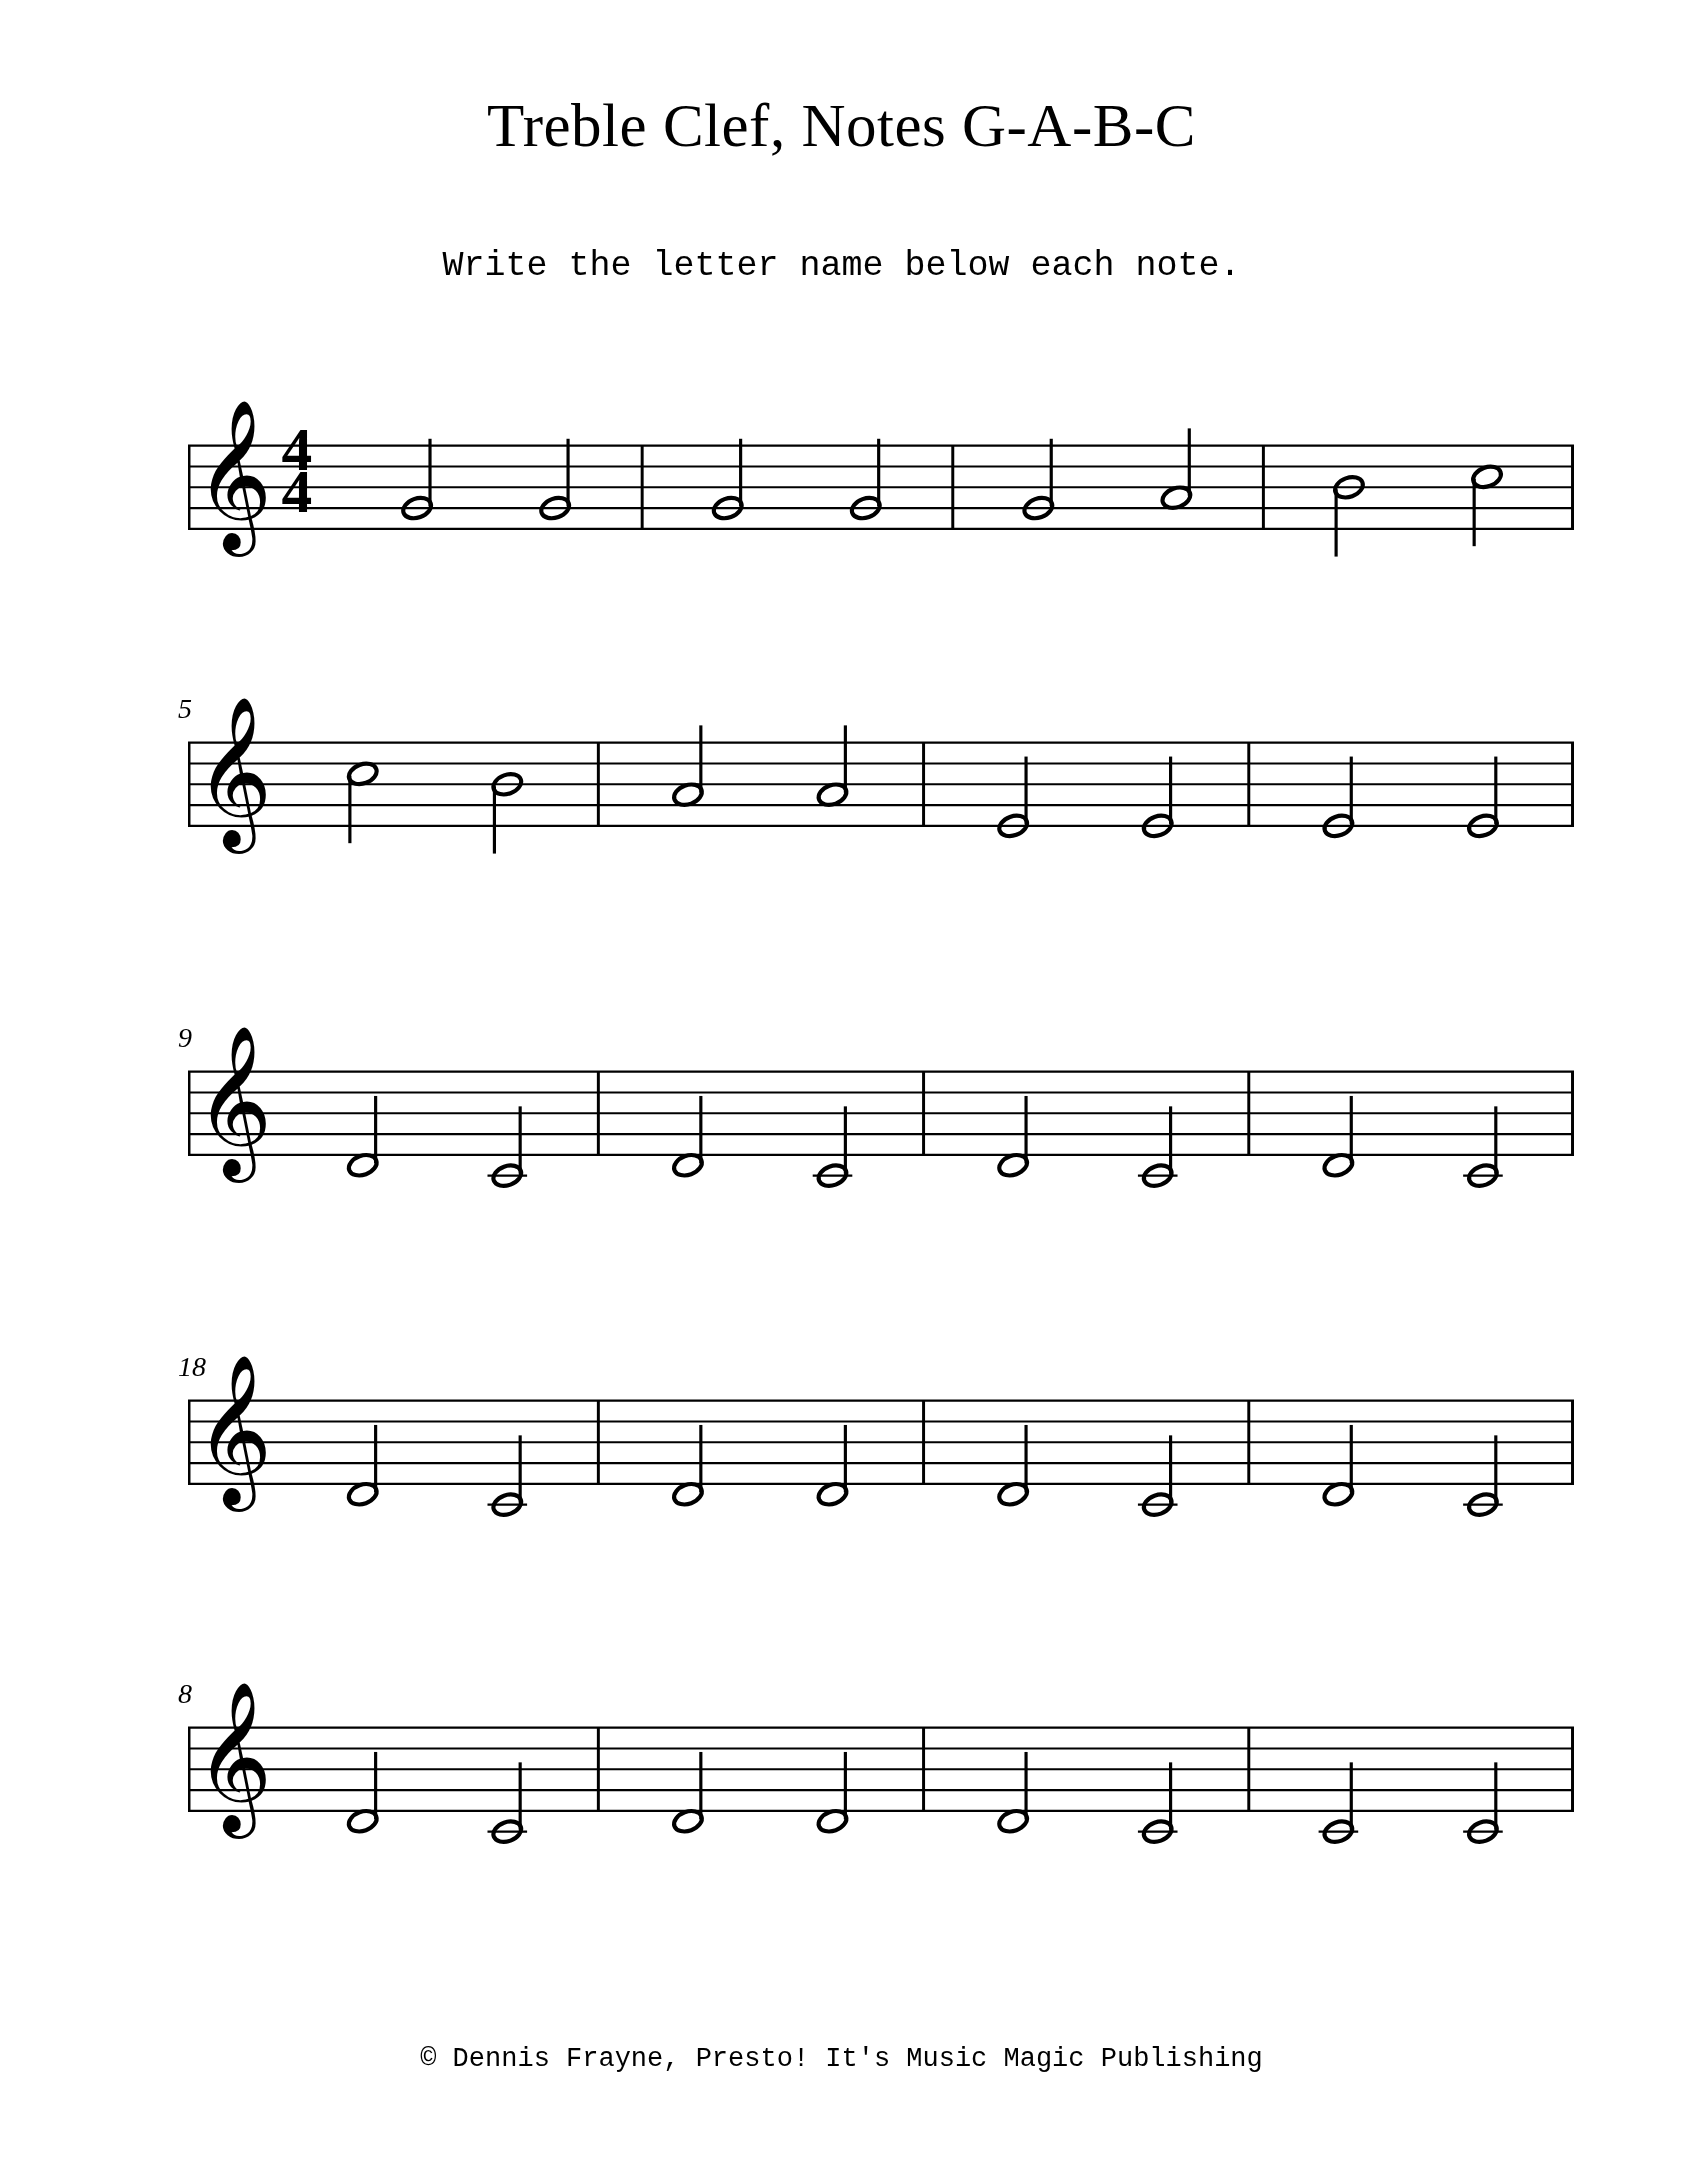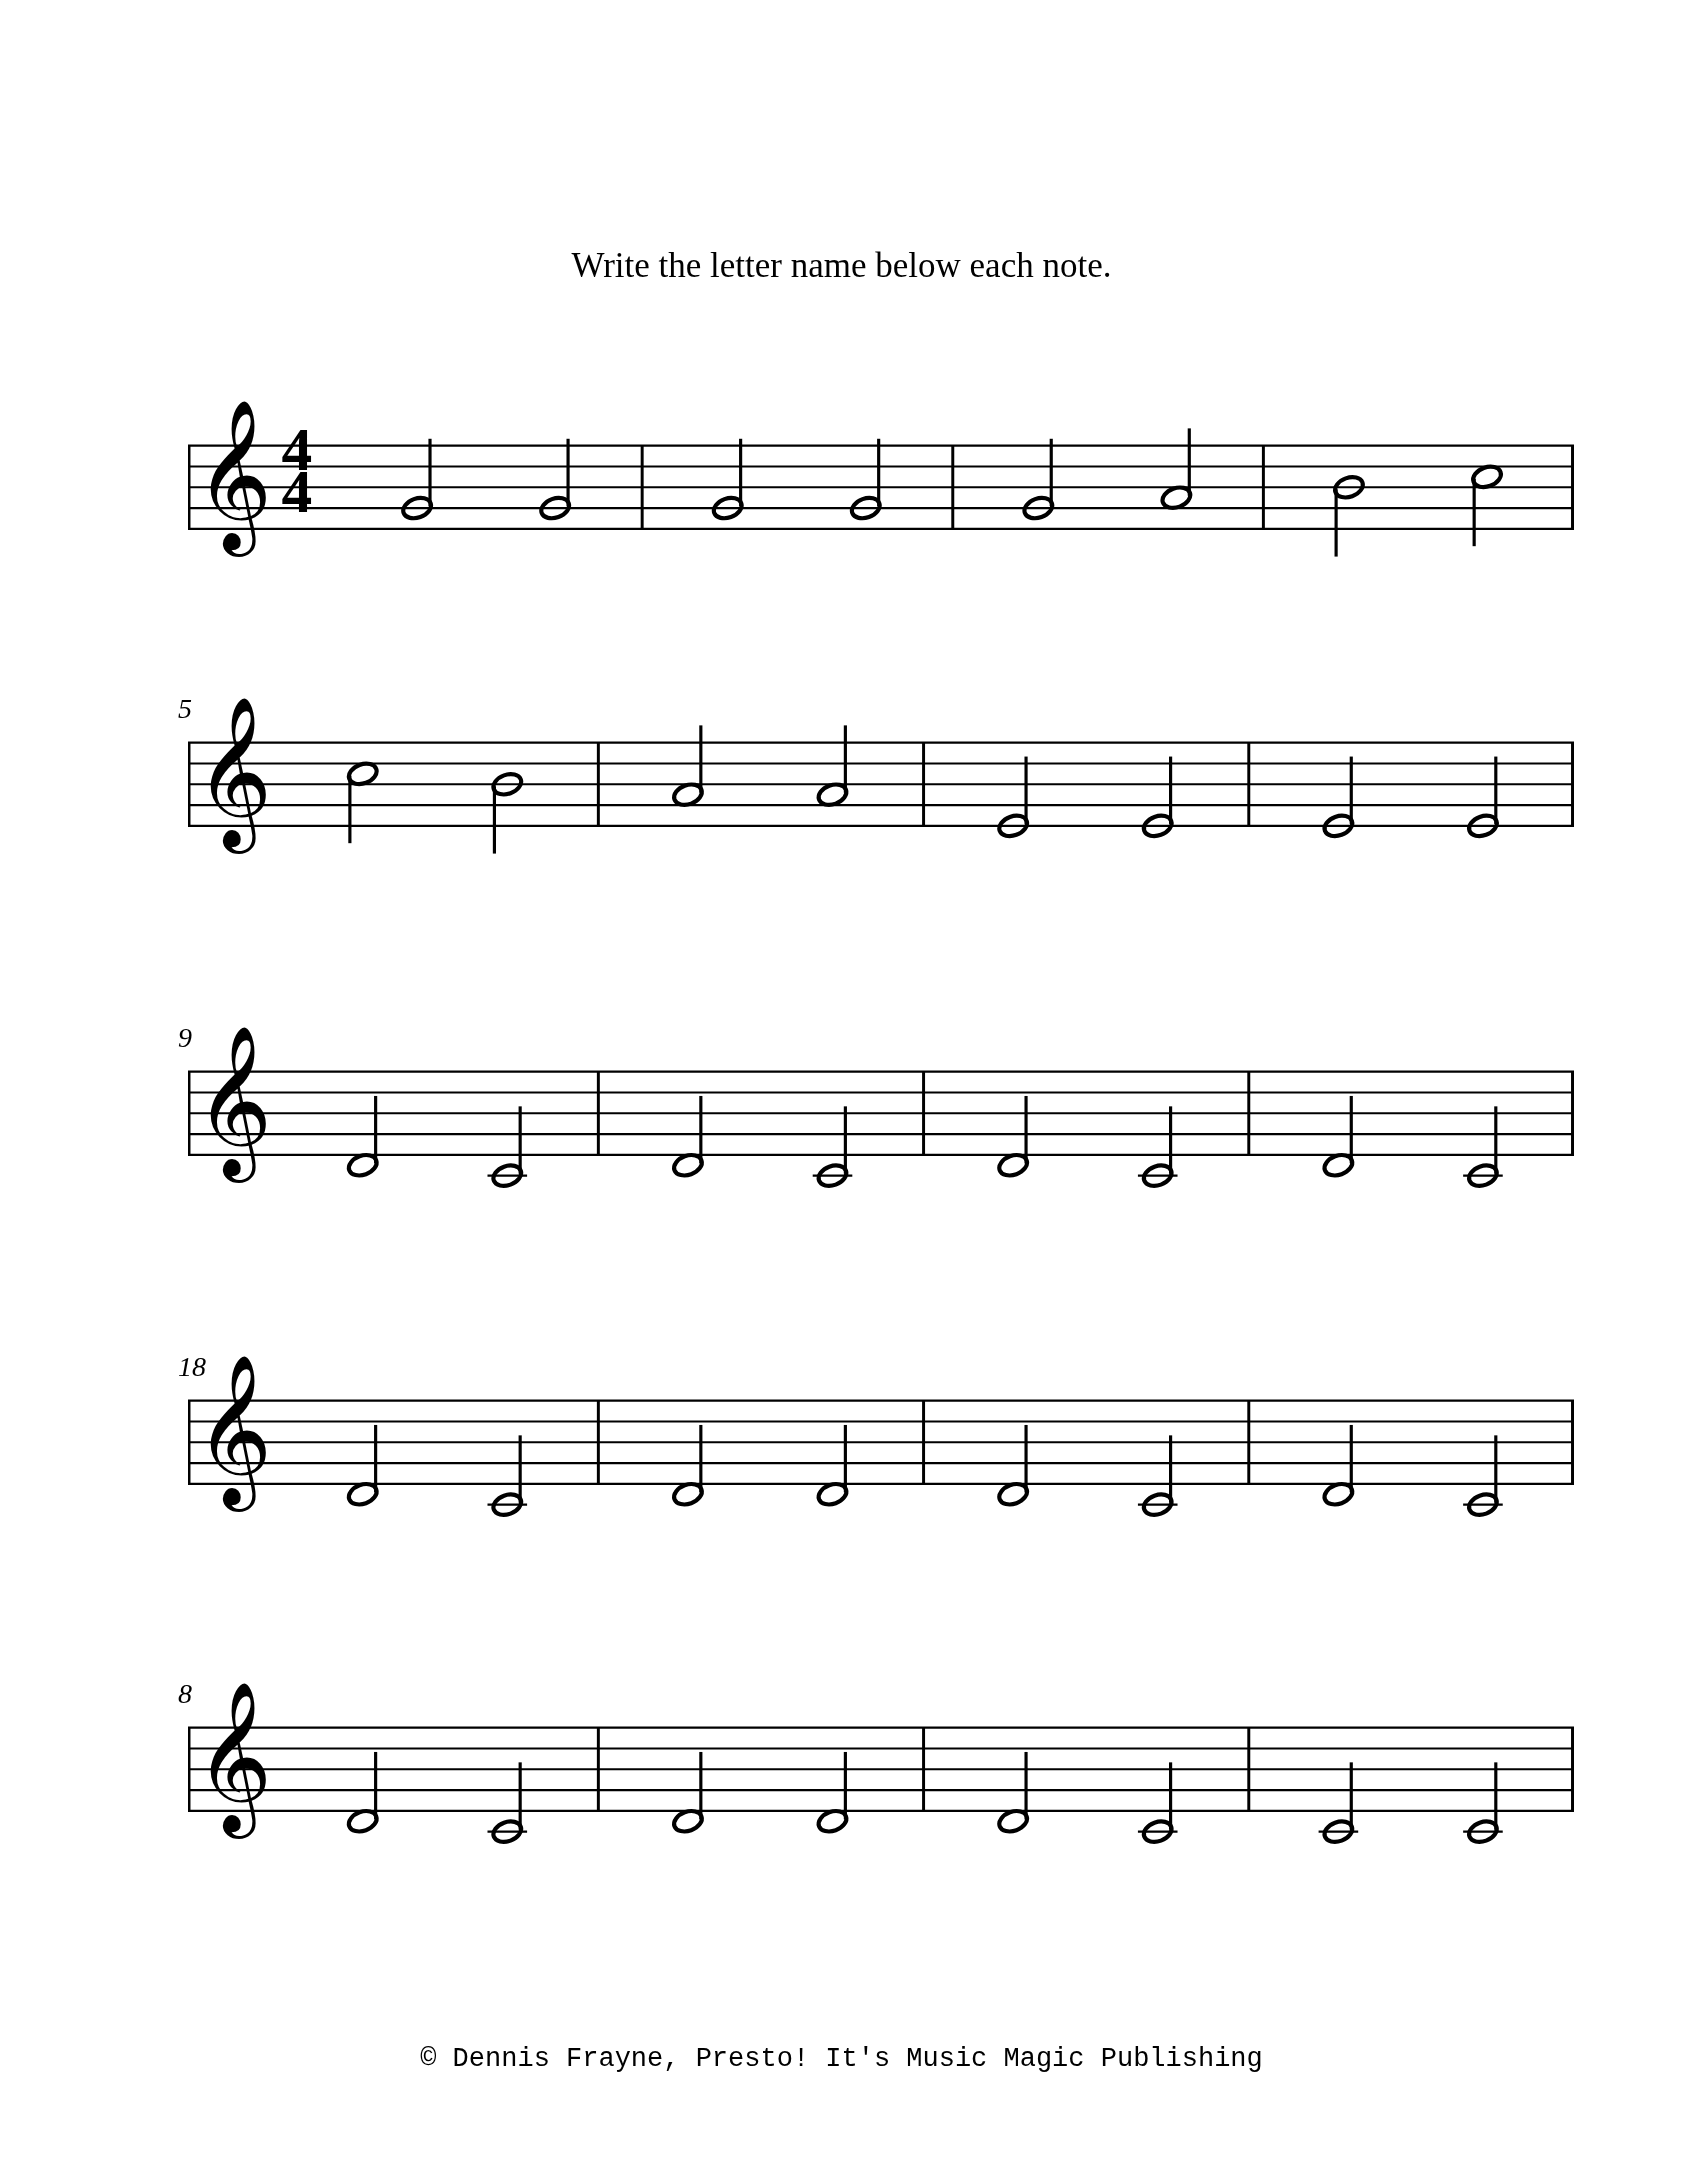--- a/index.html
+++ b/index.html
@@ -31,21 +31,21 @@
     font-family: "Liberation Serif", serif;
     letter-spacing: 0.5px;
   }
   .subtitle {
     position: absolute;
     left: 0;
     top: 246px;
     width: 1683px;
     text-align: center;
     font-size: 35px;
-    font-family: Liberation Serif, serif;
+    font-family: Liberation Mono, monospace;
   }
   .footer {
     position: absolute;
     left: 0;
     top: 2044px;
     width: 1683px;
     text-align: center;
     font-size: 27px;
     font-family: Liberation Mono, monospace;
   }
@@ -67,20 +67,21 @@
     position: absolute;
     left: 0;
     top: 0;
   }
 </style>
 </head>
 <body>
 
 <div class="page">
 
+  <div class="title">Treble Clef, Notes G-A-B-C</div>
   <div class="subtitle">Write the letter name below each note.</div>
 
   <div class="system" id="system-0" style="top:396px">
     <div class="measure-number"></div>
   <svg width="1386" height="238" viewBox="0 0 1400 240" class="staff-svg">
         <g>
           <line x1="0" y1="50" x2="1400" y2="50" stroke="#000" stroke-width="2.2"></line>
           <line x1="0" y1="71" x2="1400" y2="71" stroke="#000" stroke-width="2.2"></line>
           <line x1="0" y1="92" x2="1400" y2="92" stroke="#000" stroke-width="2.2"></line>
           <line x1="0" y1="113" x2="1400" y2="113" stroke="#000" stroke-width="2.2"></line>

